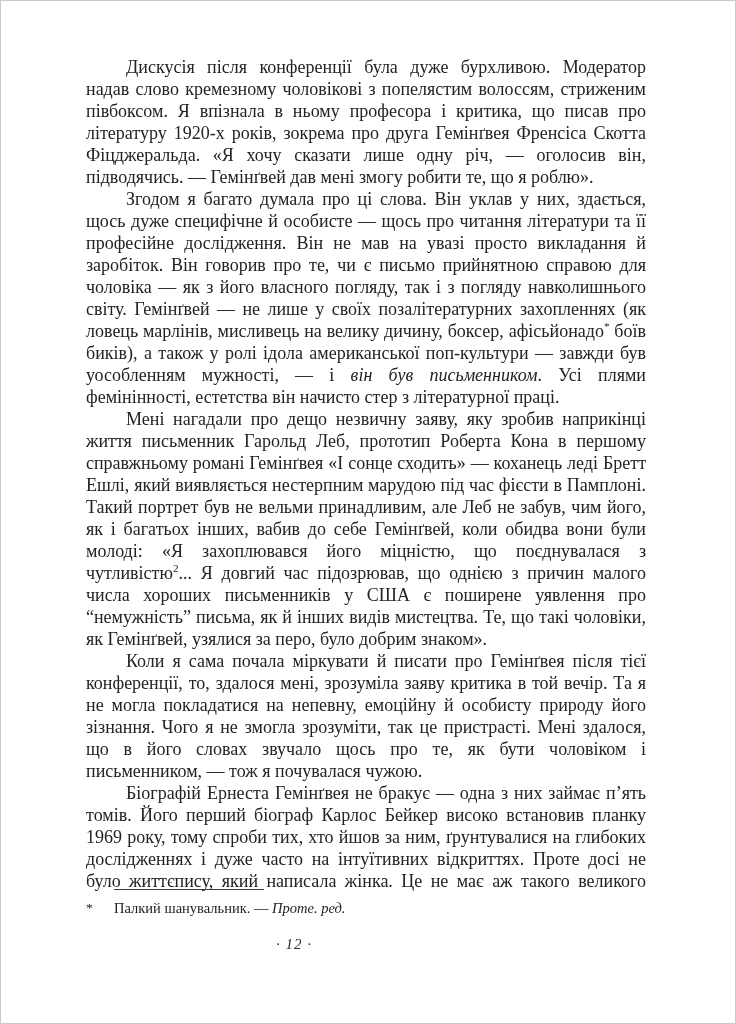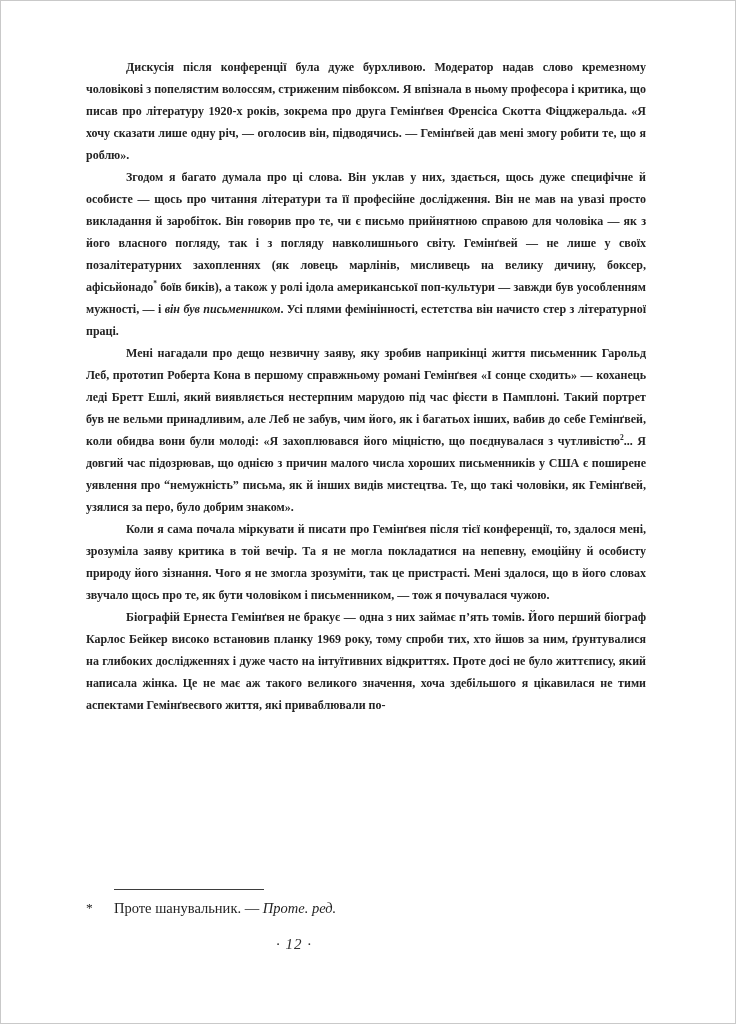--- a/index.html
+++ b/index.html
@@ -19,25 +19,24 @@
     box-sizing: border-box;
     pointer-events: none;
   }
   .body-text {
     position: absolute;
     left: 86px;
     top: 56px;
     width: 560px;
     height: 836px;
     overflow: hidden;
-    font-size: 12px;
+    font-size: 18px;
     line-height: 22px;
     text-align: justify;
     hyphens: auto;
-    font-weight: bold;
     -webkit-hyphens: auto;
   }
   .body-text p {
     margin: 0;
     text-indent: 40px;
   }
   .it { font-style: italic; }
   .sup {
     font-size: 62%;
     vertical-align: super;
@@ -88,17 +87,17 @@
     <p><span>Згодом я багато думала про ці слова. Він уклав у них, здається, щось дуже специфічне й особисте — щось про читання літератури та її професійне дослідження. Він не мав на увазі просто викладання й заробіток. Він говорив про те, чи є письмо прийнятною справою для чоловіка — як з його власного погляду, так і з погляду навколишнього світу. Гемінґвей — не лише у своїх позалітературних захопленнях (як ловець марлінів, мисливець на велику дичину, боксер, афісьйонадо</span><span class="sup">*</span><span> боїв биків), а також у ролі ідола американської поп-культури — завжди був уособленням мужності, — і </span><span class="it">він був письменником</span><span>. Усі плями фемінінності, естетства він начисто стер з літературної праці.</span></p>
     <p><span>Мені нагадали про дещо незвичну заяву, яку зробив наприкінці життя письменник Гарольд Леб, прототип Роберта Кона в першому справжньому романі Гемінґвея «І сонце сходить» — коханець леді Бретт Ешлі, який виявляється нестерпним марудою під час фієсти в Памплоні. Такий портрет був не вельми принадливим, але Леб не забув, чим його, як і багатьох інших, вабив до себе Гемінґвей, коли обидва вони були молоді: «Я захоплювався його міцністю, що поєднувалася з чутливістю</span><span class="sup">2</span><span>... Я довгий час підозрював, що однією з причин малого числа хороших письменників у США є поширене уявлення про “немужність” письма, як й інших видів мистецтва. Те, що такі чоловіки, як Гемінґвей, узялися за перо, було добрим знаком».</span></p>
     <p><span>Коли я сама почала міркувати й писати про Гемінґвея після тієї конференції, то, здалося мені, зрозуміла заяву критика в той вечір. Та я не могла покладатися на непевну, емоційну й особисту природу його зізнання. Чого я не змогла зрозуміти, так це пристрасті. Мені здалося, що в його словах звучало щось про те, як бути чоловіком і письменником, — тож я почувалася чужою.</span></p>
     <p><span>Біографій Ернеста Гемінґвея не бракує — одна з них займає п’ять томів. Його перший біограф Карлос Бейкер високо встановив планку 1969 року, тому спроби тих, хто йшов за ним, ґрунтувалися на глибоких дослідженнях і дуже часто на інтуїтивних відкриттях. Проте досі не було життєпису, який написала жінка. Це не має аж такого великого значення, хоча здебільшого я цікавилася не тими аспектами Гемінґвеєвого життя, які приваблювали по-</span></p>
   </div>
 
 <div class="footnote-block">
   <div class="footnote-rule"></div>
   <div class="footnote-line">
     <span class="footnote-marker">*</span>
-    <span class="footnote-text"><span>Проте шанувальник. — </span><span class="it">Проте. ред.</span></span>
+    <span class="footnote-text"><span>Палкий шанувальник. — </span><span class="it">Проте. ред.</span></span>
   </div>
 </div>
 
 <div class="page-number">· 12 ·</div>
 
 </body></html>

